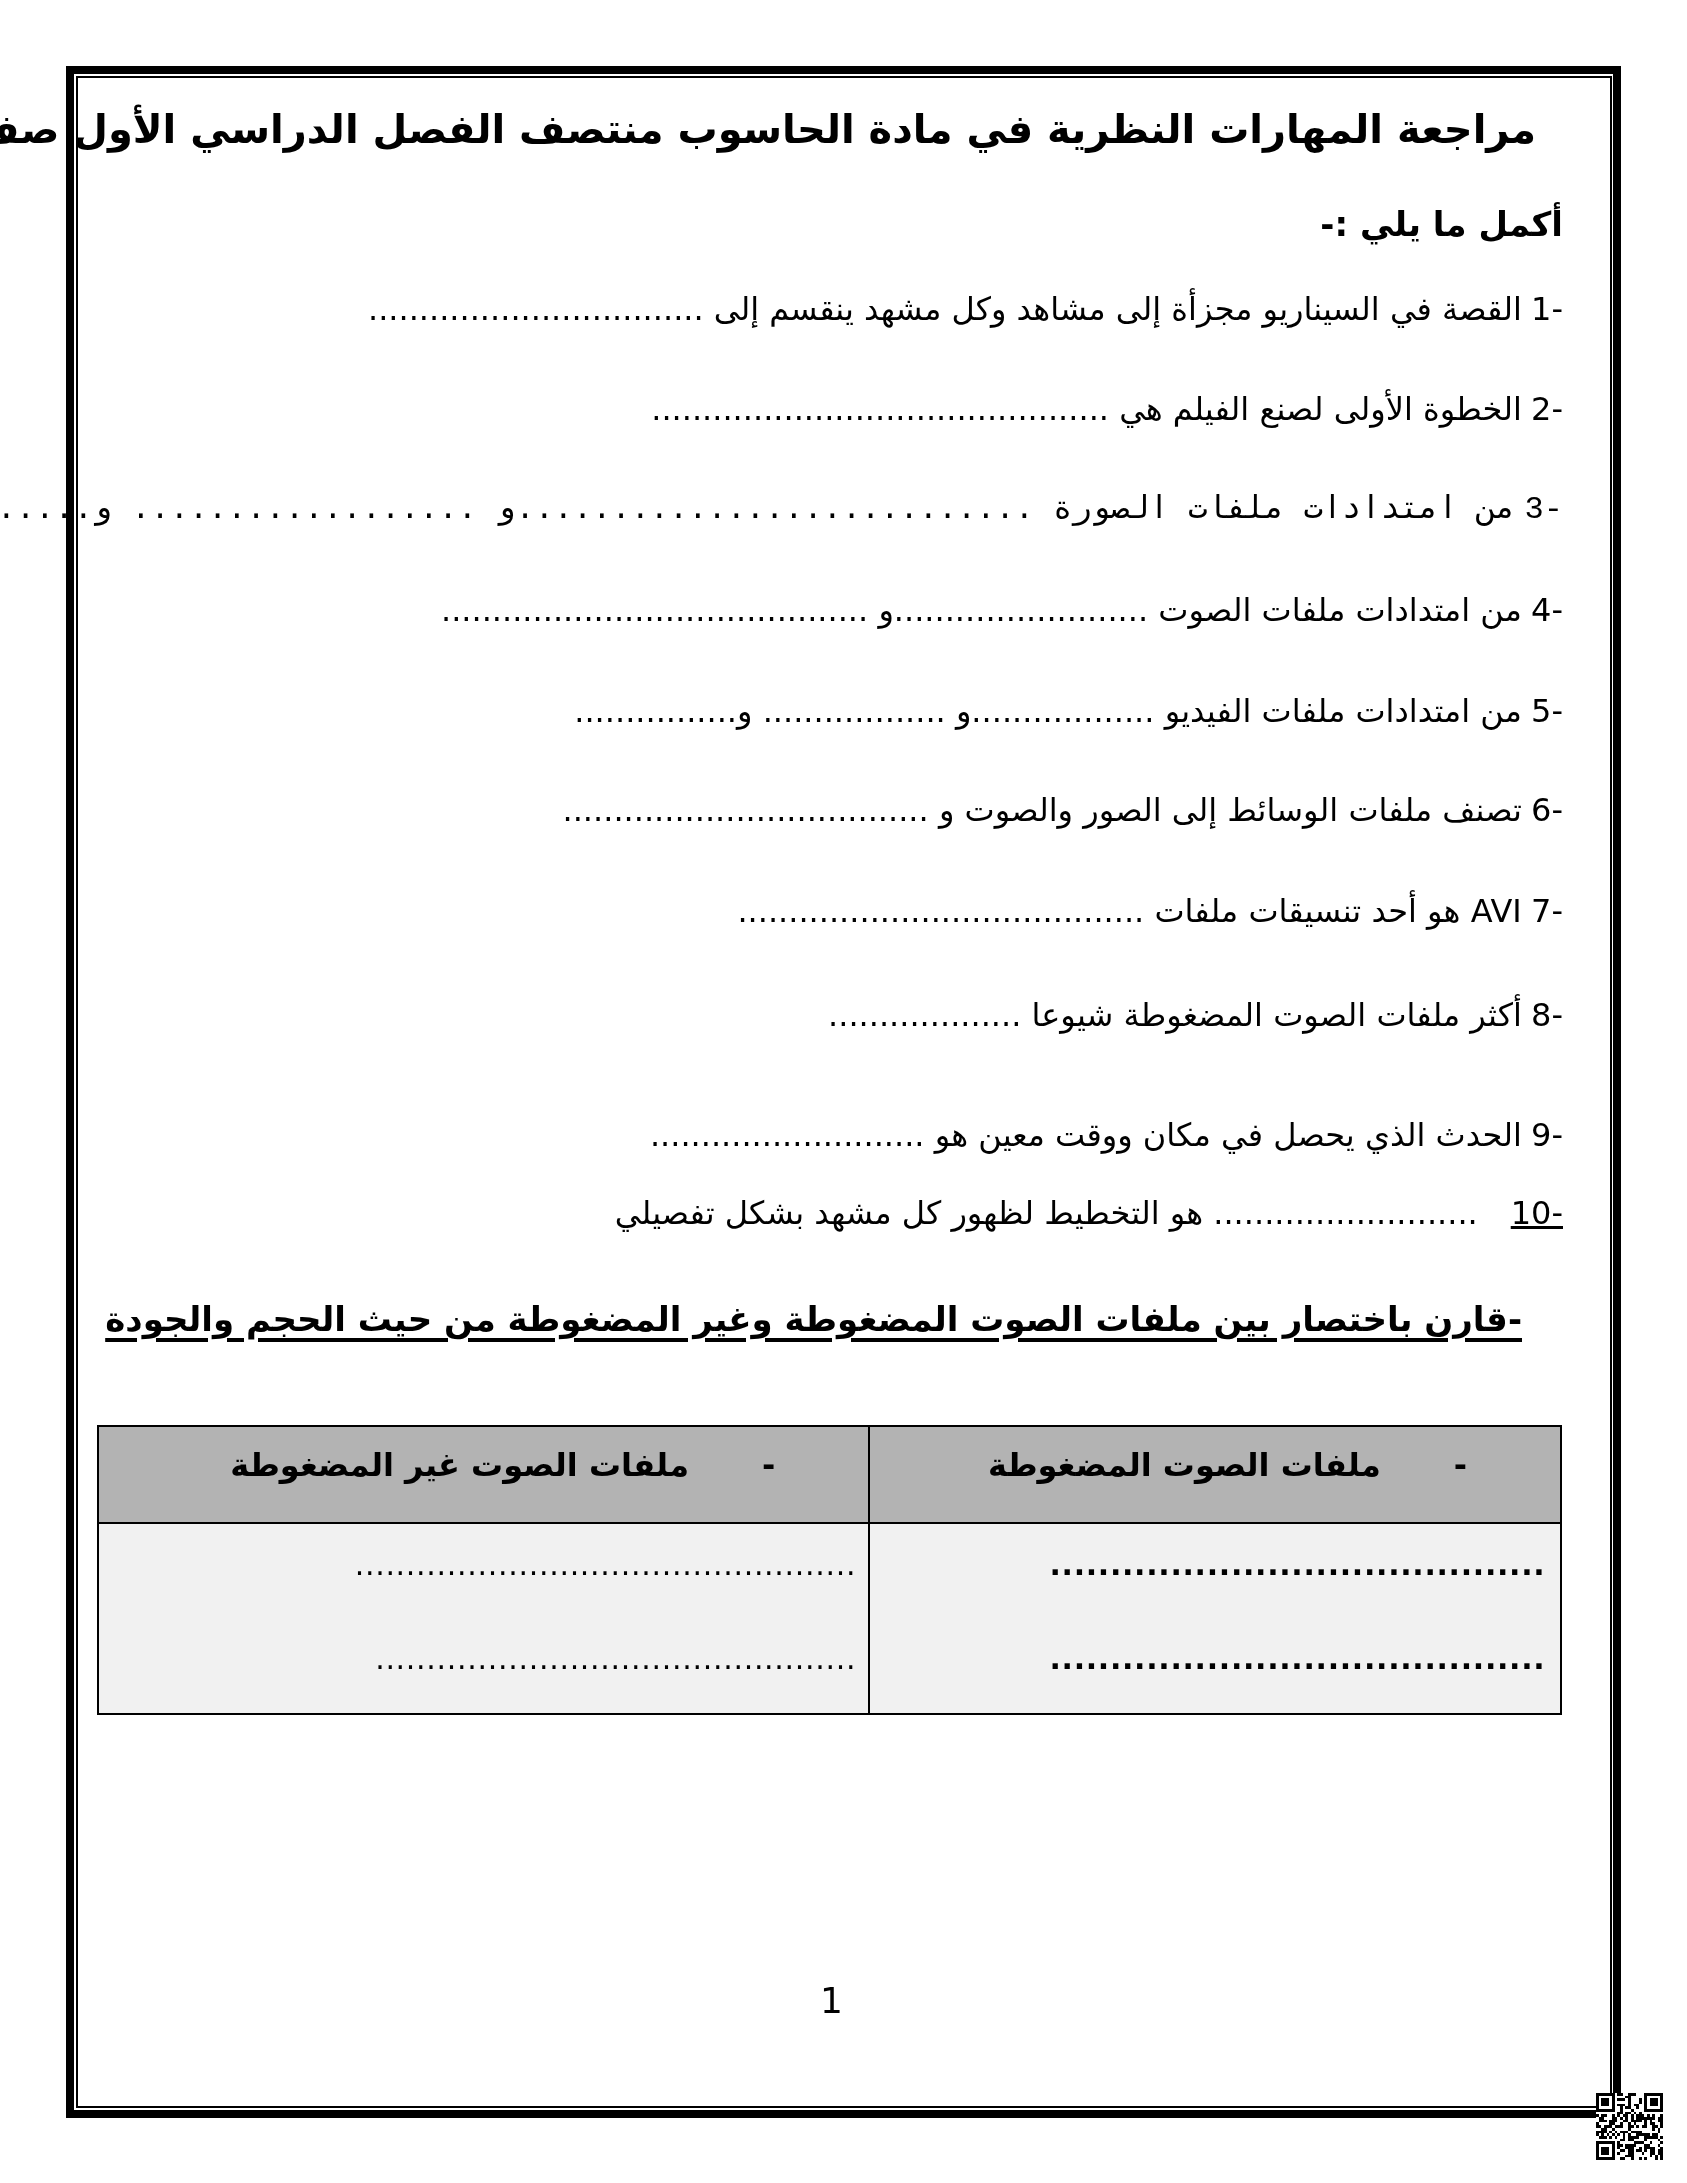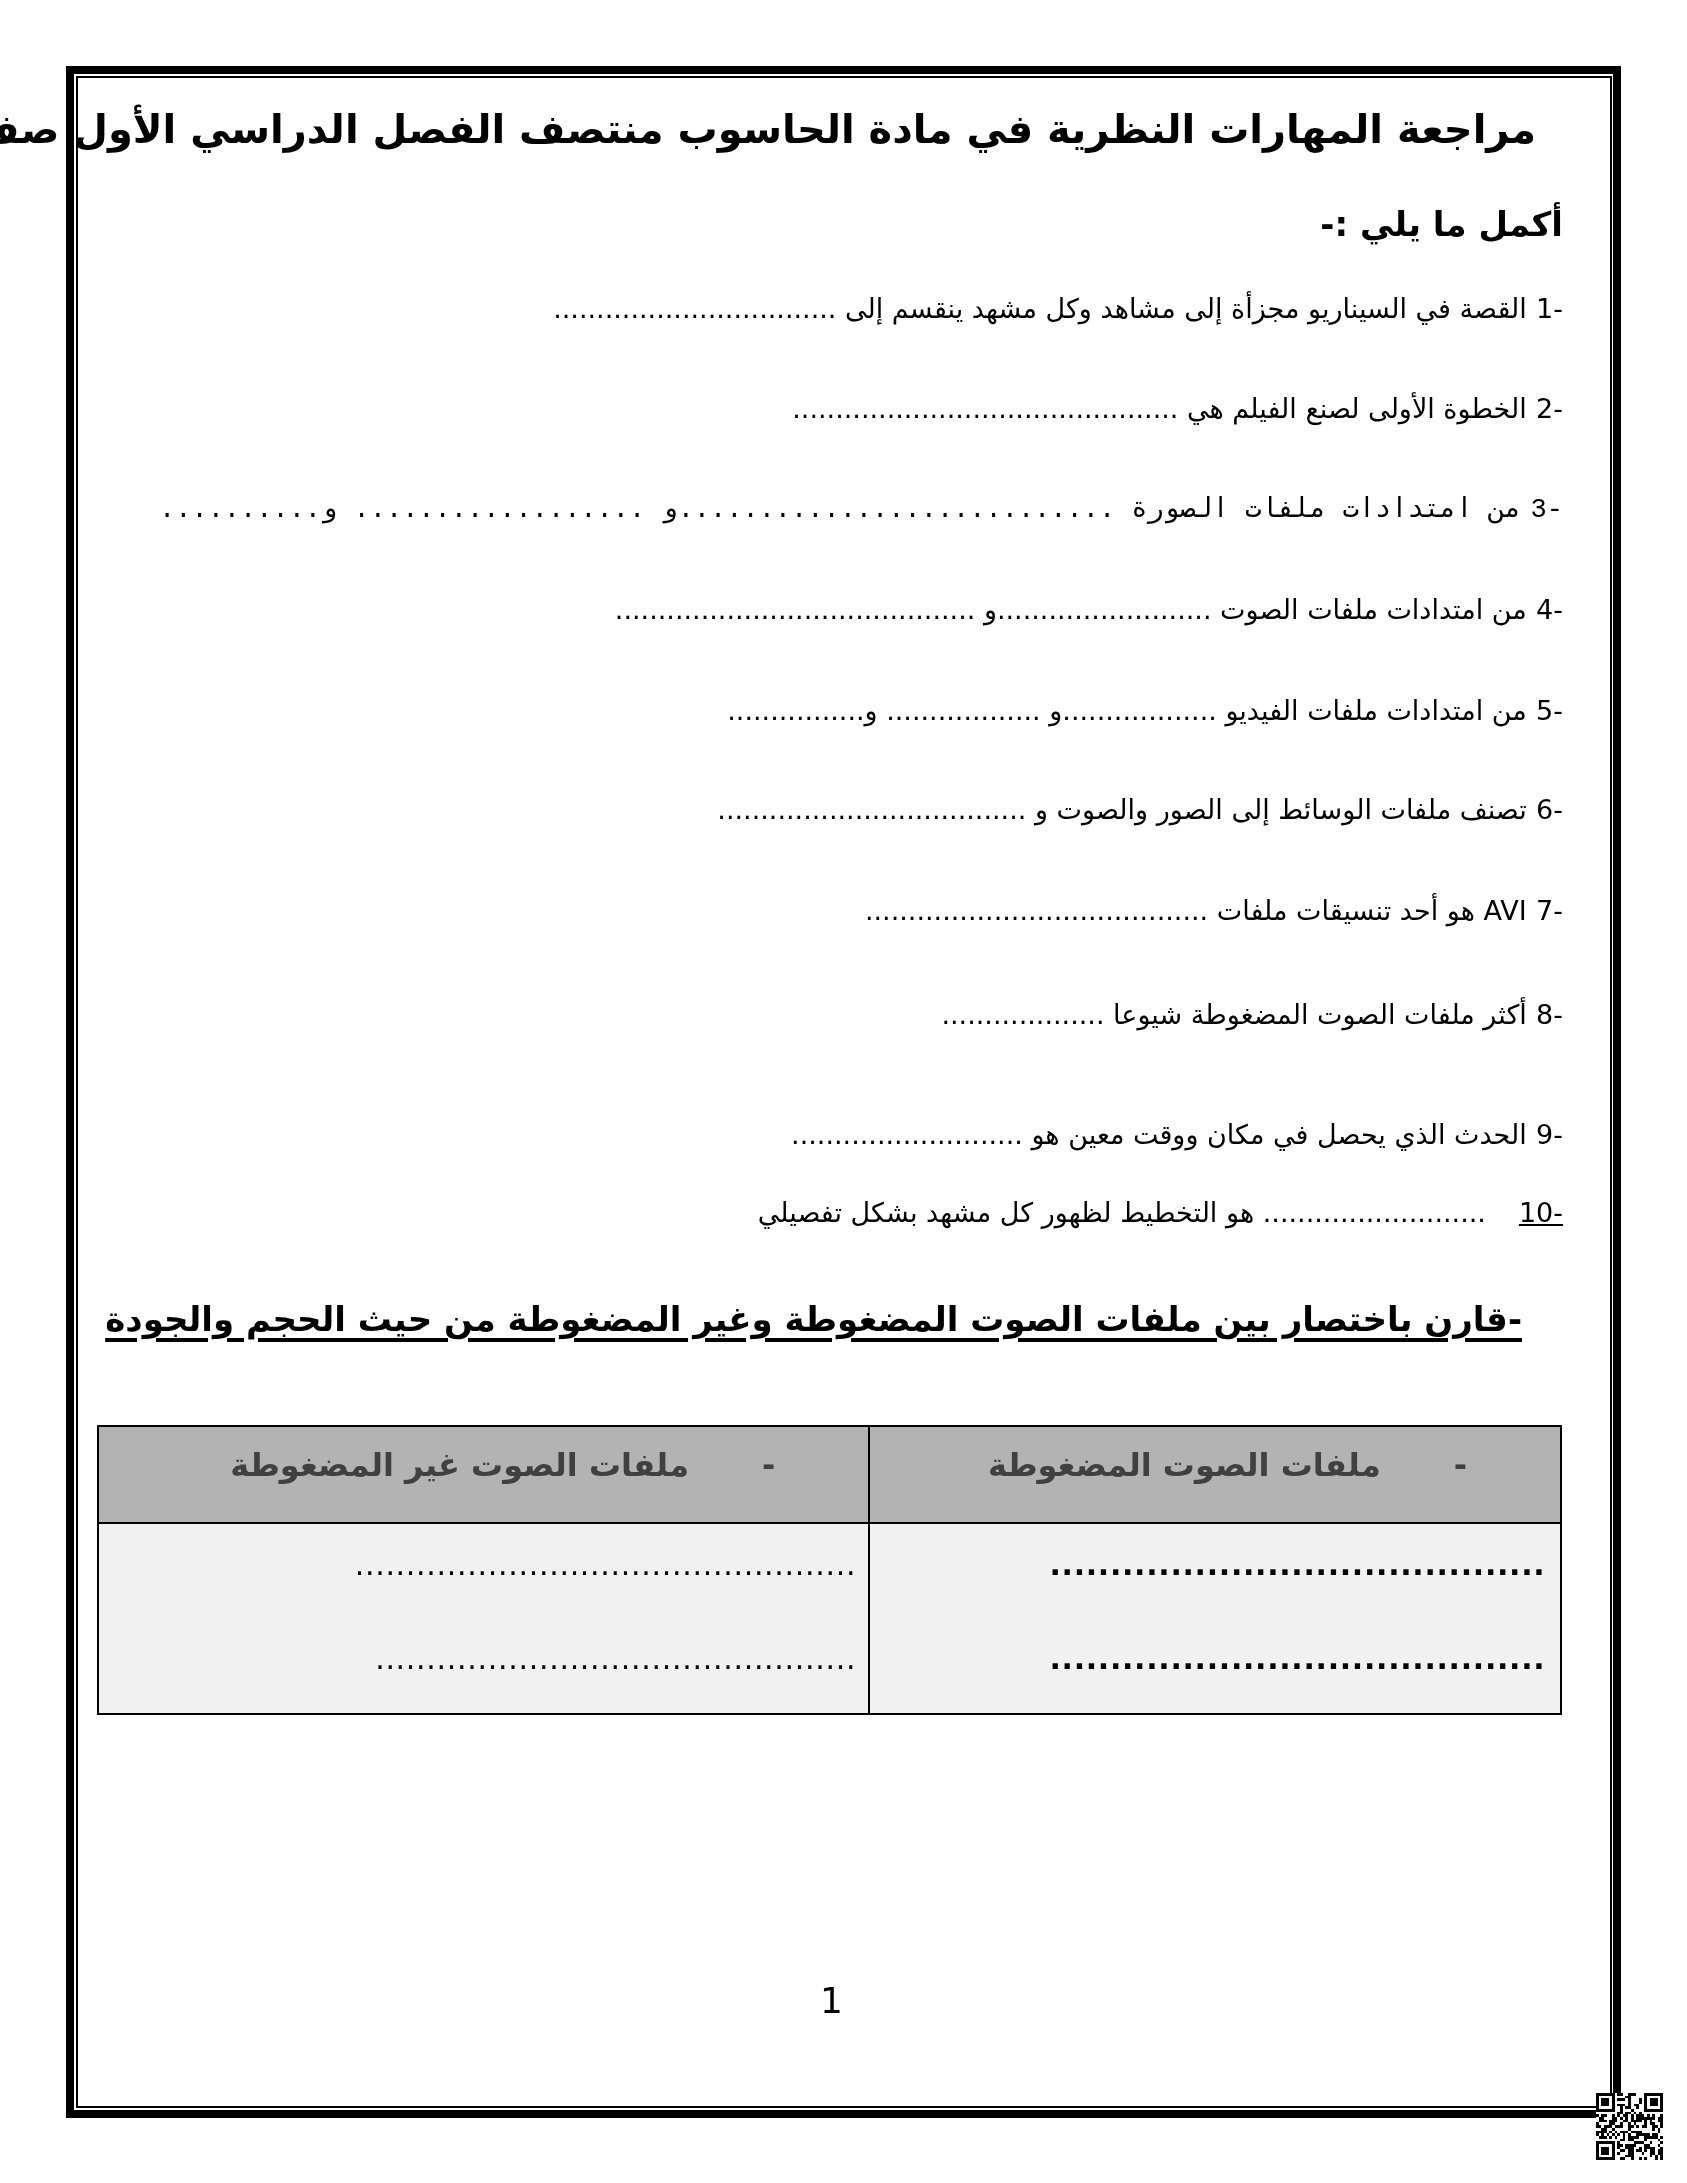--- a/index.html
+++ b/index.html
@@ -5,28 +5,28 @@
   html, body { margin: 0; padding: 0; background: #ffffff; }
   body { width: 1687px; height: 2183px; position: relative; overflow: hidden;
          font-family: "DejaVu Sans", "Liberation Sans", sans-serif; color: #000; }
   .frame-outer { position: absolute; left: 66px; top: 66px; width: 1555px; height: 2052px;
                  box-sizing: border-box; border: 8.6px solid #000; }
   .frame-inner { position: absolute; left: 76px; top: 76px; width: 1536px; height: 2032px;
                  box-sizing: border-box; border: 2.6px solid #000; }
   .line { position: absolute; right: 124px; direction: rtl; white-space: nowrap; text-align: right; }
   .title { top: 99px; font-size: 40px; font-weight: bold; right: 151px; line-height: 60px; }
   .instr { top: 198px; font-size: 34px; font-weight: bold; line-height: 53px; text-decoration-thickness: 4px; text-underline-offset: 5.3px; }
-  .q { font-size: 27px; line-height: 46px; }
+  .q { font-size: 32px; line-height: 46px; }
   .q .blank { letter-spacing: 0.7px; }
   .compare { top: 1293px; right: 165px; font-size: 34px; font-weight: bold; line-height: 53px;
              text-decoration: underline; text-decoration-thickness: 4px; text-underline-offset: 6.6px; }
   table.cmp { position: absolute; left: 97px; top: 1425px; width: 1465px; height: 290px;
               border-collapse: collapse; direction: rtl; }
   table.cmp td, table.cmp th { border: 2px solid #000; vertical-align: top; padding: 0; }
-  table.cmp th { background: #b3b3b3; height: 95px; color: #404040; font-size: 32px; font-weight: bold;
+  table.cmp th { background: #b3b3b3; height: 95px; color: #000000; font-size: 32px; font-weight: bold;
                  text-align: right; }
   table.cmp th .hd { display: block; padding: 18.5px 93px 0 0; }
   table.cmp th .bullet { margin-left: 73px; }
   table.cmp td { background: #f1f1f1; }
   .dots { display: block; font-size: 30px; line-height: 33px; letter-spacing: 0.7px; }
   .dots.bold { font-weight: bold; }
   td.col-right .dots { padding-right: 14.6px; text-align: right; }
   td.col-left .dots { padding-right: 12px; text-align: right; }
   .dots.first { margin-top: 24px; }
   .dots.second { margin-top: 61px; }

